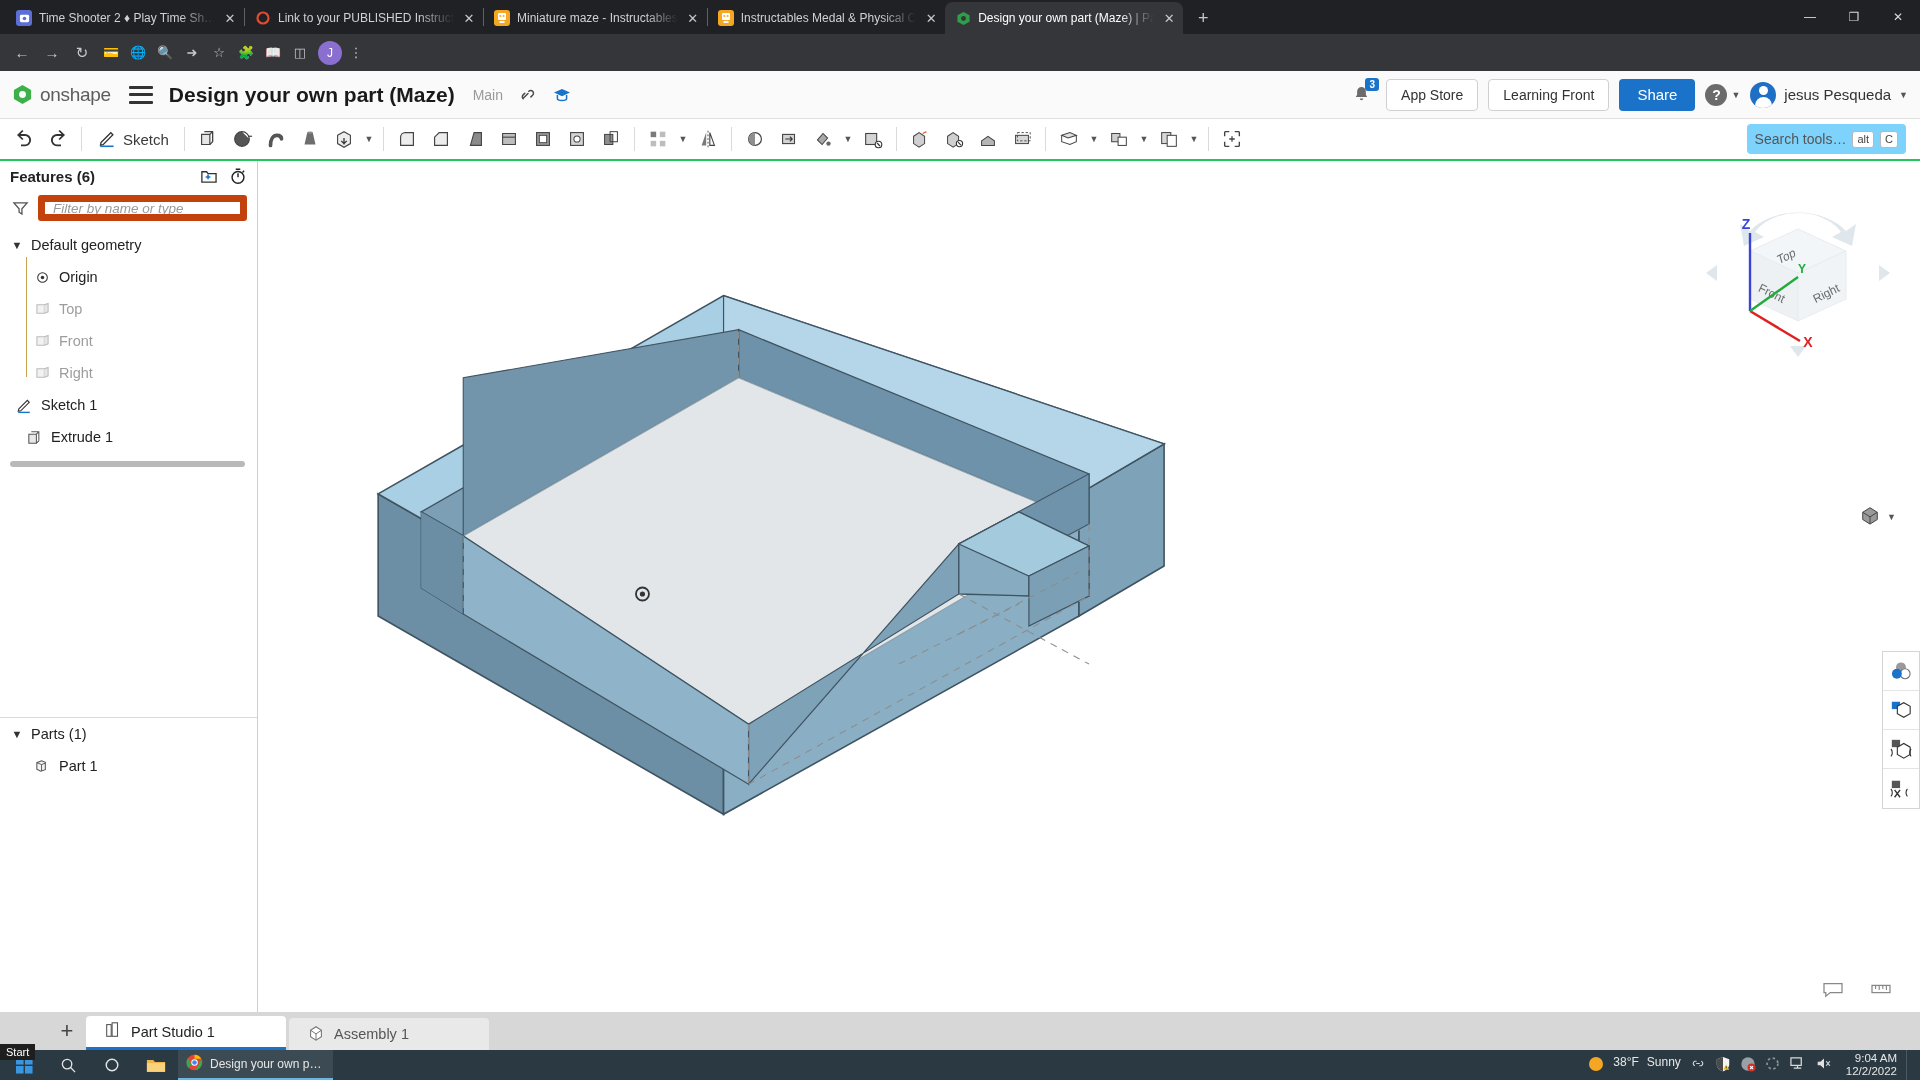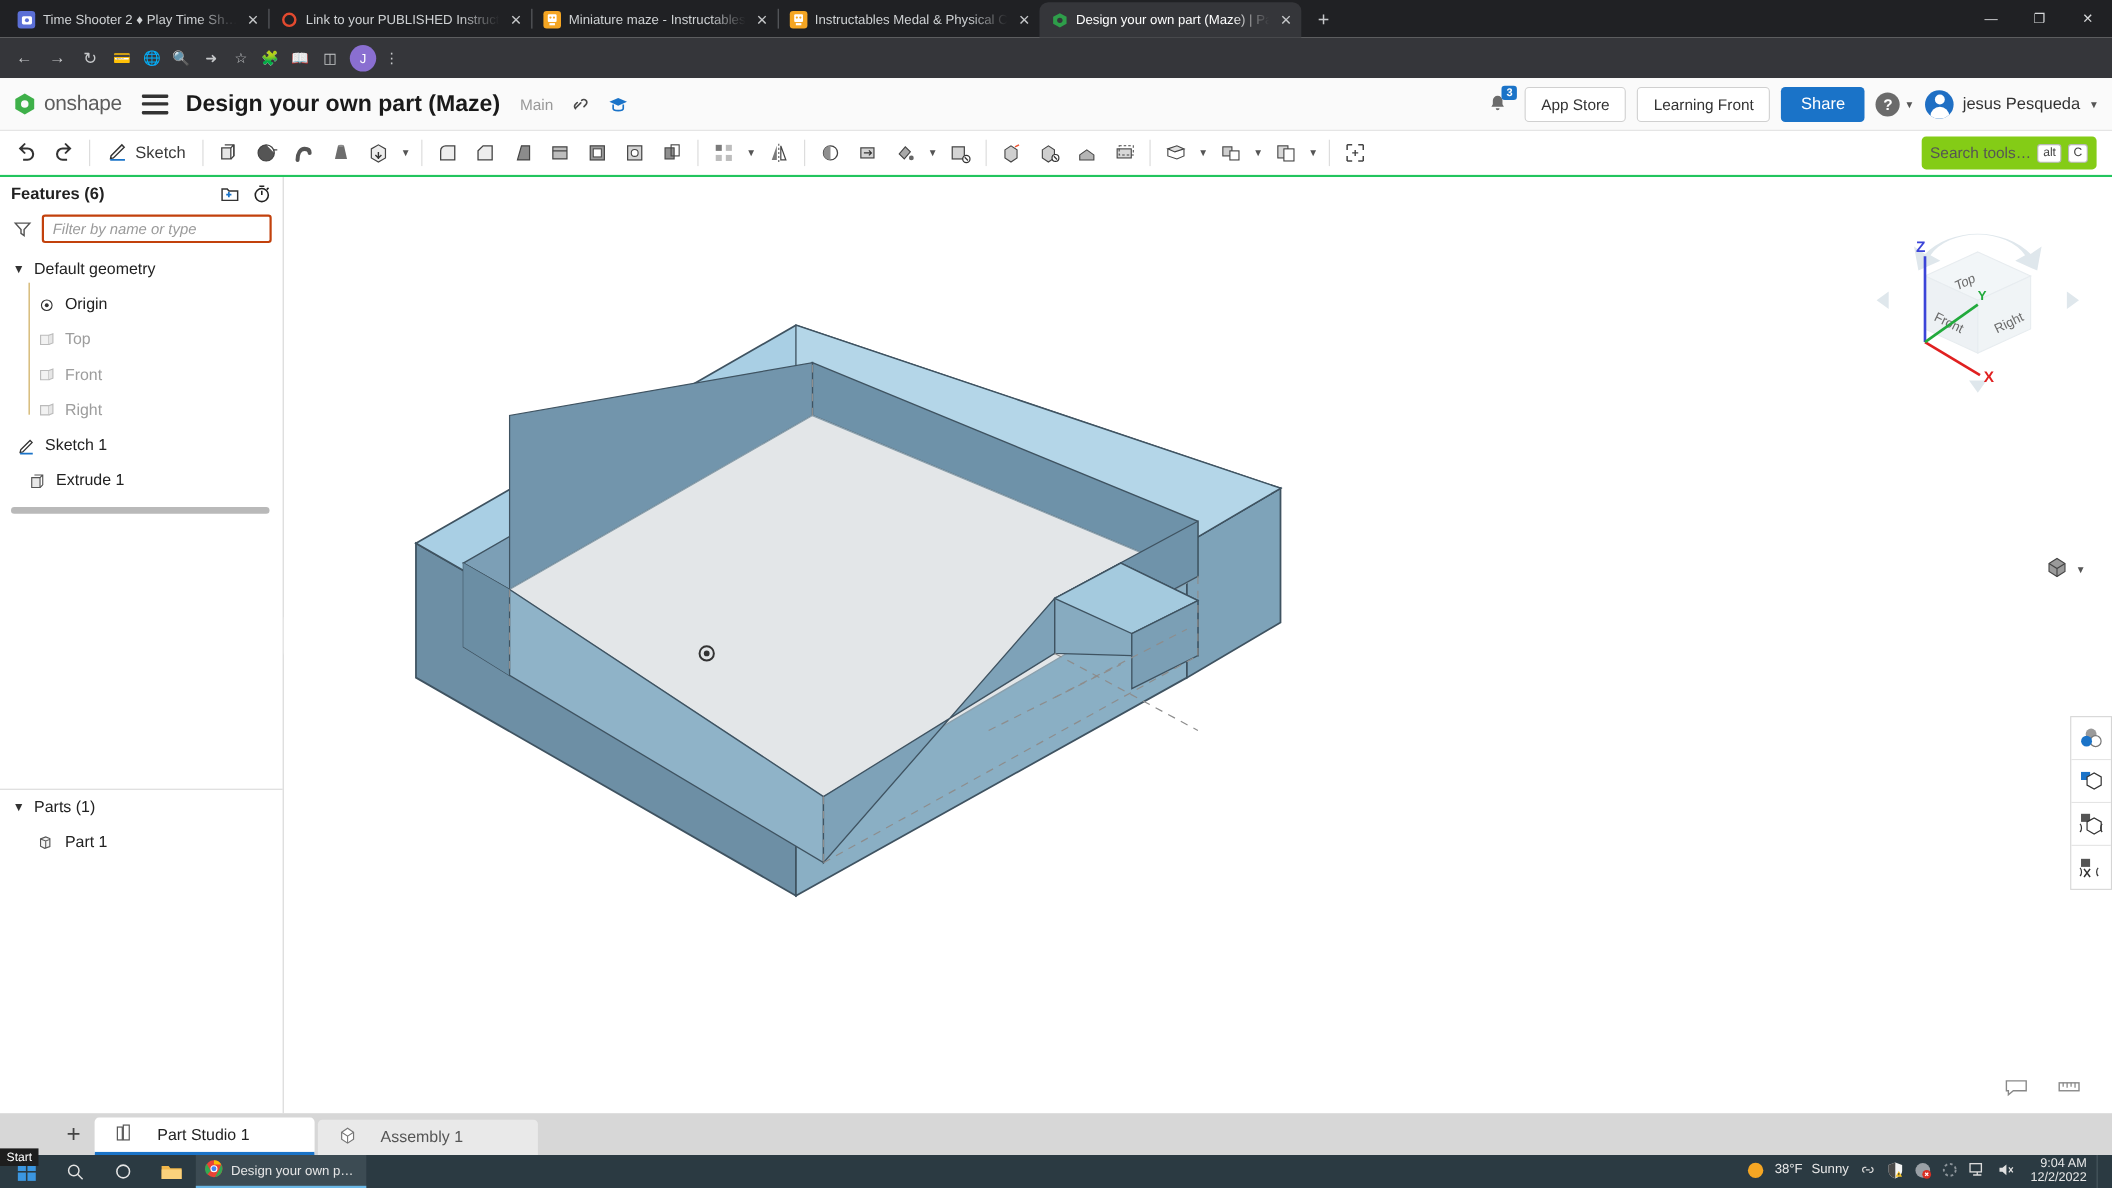--- a/index.html
+++ b/index.html
@@ -154,21 +154,21 @@
   }
   .tb-btn {
     width: 32px; height: 34px; display: flex; align-items: center;
     justify-content: center; color: #3a3a3a;
   }
   .tb-btn.wide { width: auto; padding: 0 8px; gap: 6px; font-size: 15px; }
   .tb-sep { width: 1px; height: 24px; background: #dadada; margin: 0 5px; }
   .tb-caret { width: 14px; display: flex; align-items: center; justify-content: center; color: #555; font-size: 9px; }
   .tb-spacer { flex: 1 1 auto; }
   .search-tools {
-    height: 30px; background: #84cc16; border-radius: 4px;
+    height: 30px; background: #7dd3fc; border-radius: 4px;
     display: flex; align-items: center; padding: 0 8px; gap: 6px;
     font-size: 14px; color: #555; margin-right: 6px;
   }
   .kbd {
     border: 1px solid #b8b8b8; border-radius: 3px; background: #fff;
     font-size: 11px; color: #444; padding: 1px 4px; line-height: 13px;
   }
 
   
   .os-body { display: flex; height: calc(1080px - 34px - 37px - 48px - 42px - 38px - 30px); position: relative; }
@@ -182,21 +182,21 @@
     height: 30px; display: flex; align-items: center; padding: 0 8px 0 10px;
     gap: 8px;
   }
   .tree-head .ttl { font-size: 15px; font-weight: bold; color: #222; flex: 1 1 auto; }
   .tree-head .thi { width: 22px; height: 22px; display: flex; align-items: center; justify-content: center; color: #333; }
   .tree-filter {
     height: 34px; display: flex; align-items: center; gap: 8px; padding: 0 10px;
   }
   .filter-icon { width: 20px; display: flex; justify-content: center; color: #555; }
   .filter-input {
-    flex: 1 1 auto; height: 26px; border: 2px solid #c2410c; border-radius: 3px;
+    flex: 1 1 auto; height: 26px; border: 7px solid #c2410c; border-radius: 3px;
     padding: 0 8px; font-size: 13.5px; color: #333;
     font-family: "Liberation Sans", sans-serif;
   }
   .filter-input::placeholder { color: #9a9a9a; font-style: italic; }
   .tree-rows { padding-top: 4px; }
   .trow {
     height: 32px; display: flex; align-items: center; gap: 7px;
     padding-left: 10px; font-size: 14.5px; color: #222;
   }
   .trow.indent { padding-left: 32px; position: relative; }
@@ -249,21 +249,21 @@
   .os-tabbar {
     height: 38px; background: #d7d7d7; display: flex; align-items: flex-end;
     padding-left: 48px; position: relative;
   }
   .addtab {
     width: 38px; height: 38px; display: flex; align-items: center;
     justify-content: center; font-size: 22px; color: #444;
   }
   .stab {
     height: 32px; min-width: 200px; display: flex; align-items: center;
-    gap: 21px; padding: 0 18px; font-size: 14.5px; color: #555;
+    gap: 9px; padding: 0 18px; font-size: 14.5px; color: #555;
     background: #e9e9e9; border-radius: 4px 4px 0 0; margin-right: 3px;
   }
   .stab.active { background: #fff; color: #222; border-bottom: 3px solid #1a73c8; height: 34px; }
   .start-tip {
     position: absolute; left: 0; bottom: -10px;
     background: #1e1e1e; color: #fff; font-size: 11px;
     padding: 2px 6px; z-index: 20;
   }
 
   

